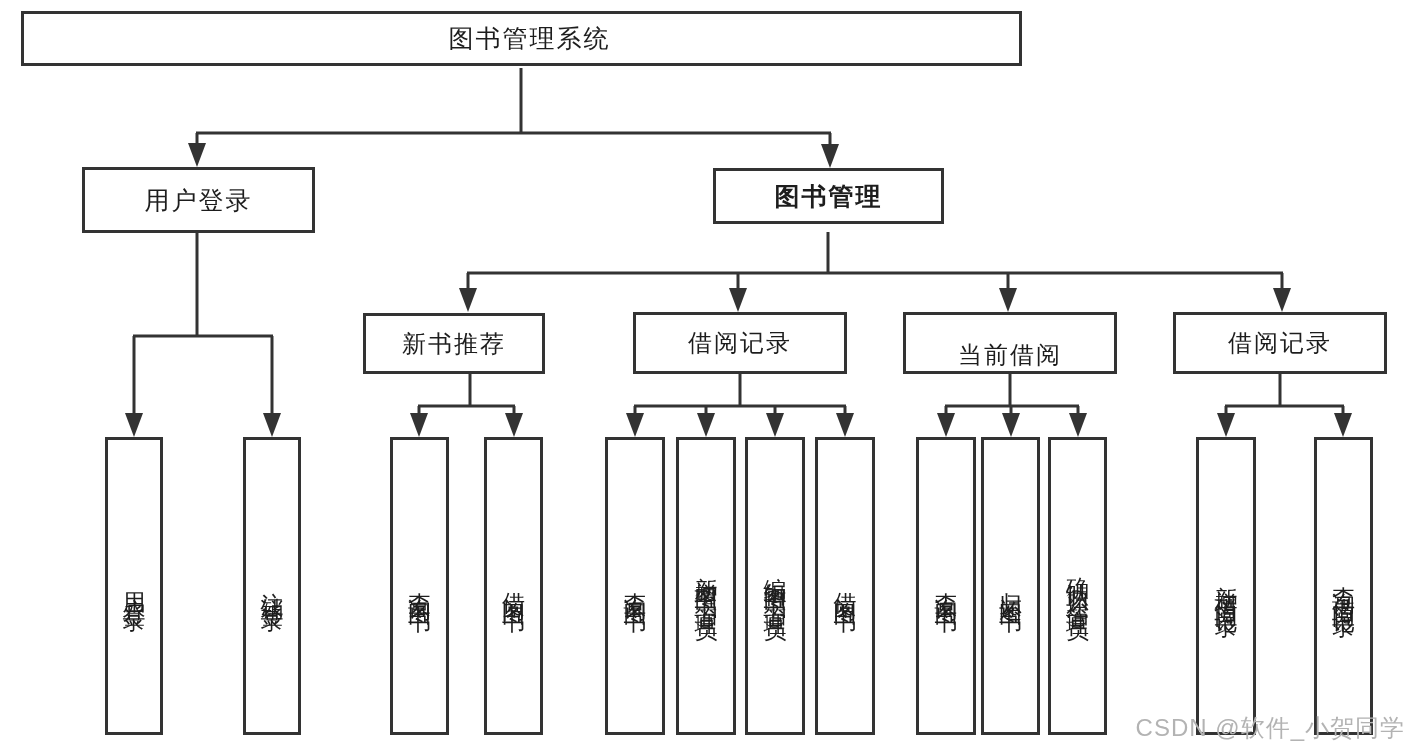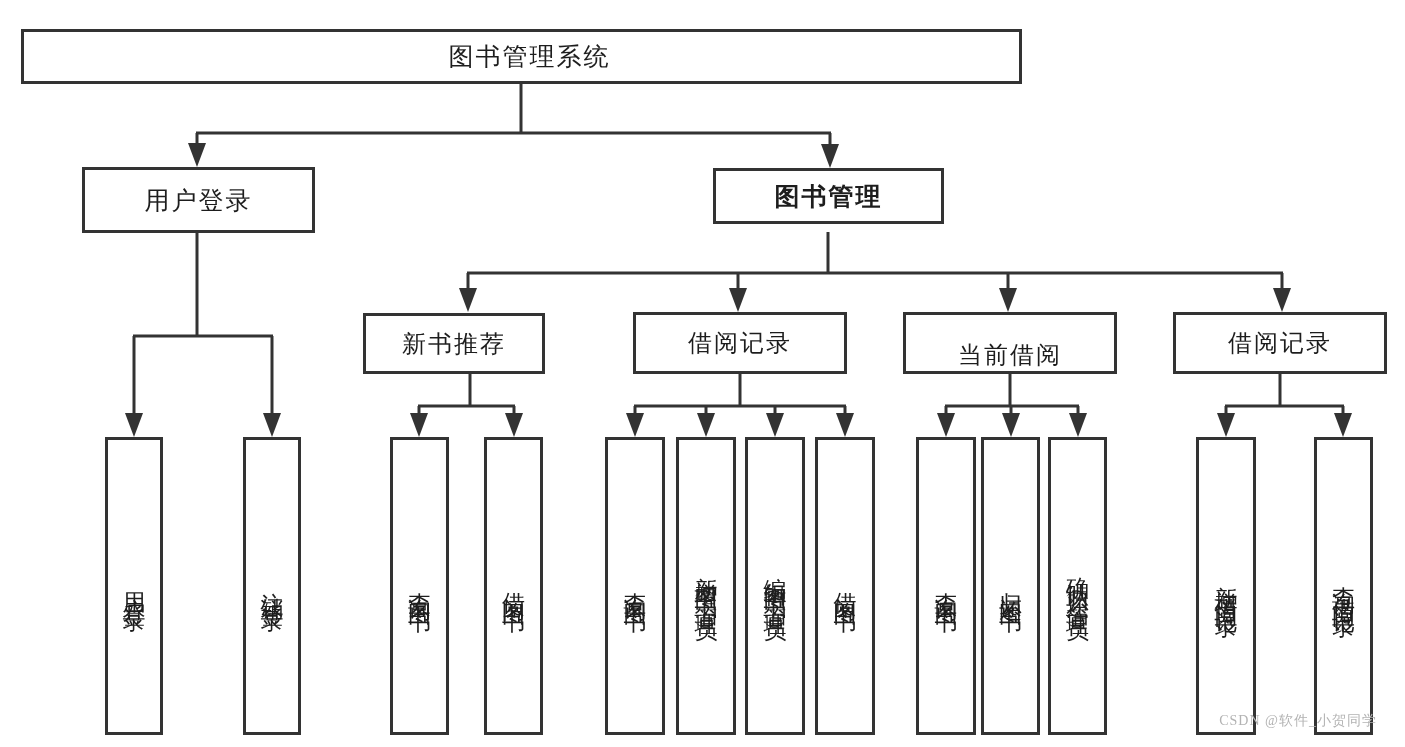--- a/index.html
+++ b/index.html
@@ -30,27 +30,26 @@
   }
   .box.h { font-size: 25px; letter-spacing: 2px; white-space: nowrap; }
   .box.v .vlabel {
     writing-mode: vertical-rl;
     font-size: 23px;
     letter-spacing: 6px;
     line-height: 1;
   }
   .watermark {
     position: absolute;
-    right: 28px;
+    right: 0;
     top: 712px;
-    font-size: 14px;
+    font-size: 24px;
     letter-spacing: 1px;
     color: var(--wm, #b3b3b3);
     white-space: nowrap;
-    font-family: Liberation Serif, serif;
   }
 </style>
 </head>
 <body>
 
 <div class="canvas">
 
   <svg class="connectors" width="1405" height="747" viewBox="0 0 1405 747" xmlns="http://www.w3.org/2000/svg">
       <line x1="521" y1="68" x2="521" y2="133"></line>
       <line x1="196" y1="133" x2="831" y2="133"></line>
@@ -99,21 +98,21 @@
       <line x1="1011" y1="406" x2="1011" y2="421"></line>
       <polygon points="1002,413 1020,413 1011,437"></polygon>
       <line x1="1078" y1="406" x2="1078" y2="421"></line>
       <polygon points="1069,413 1087,413 1078,437"></polygon>
       <line x1="1226" y1="406" x2="1226" y2="421"></line>
       <polygon points="1217,413 1235,413 1226,437"></polygon>
       <line x1="1343" y1="406" x2="1343" y2="421"></line>
       <polygon points="1334,413 1352,413 1343,437"></polygon>
     </svg>
 
-  <div class="box h" style="left:21px; top:29px; width:1001px; height:55px;padding-left:16px;">
+  <div class="box h" style="left:21px; top:11px; width:1001px; height:55px;padding-left:16px;">
     <span>图书管理系统</span>
   </div>
 
   <div class="box h" style="left:82px; top:167px; width:233px; height:66px;">
     <span>用户登录</span>
   </div>
   <div class="box h" style="left:713px; top:168px; width:231px; height:56px;font-weight:bold;">
     <span>图书管理</span>
   </div>
 

